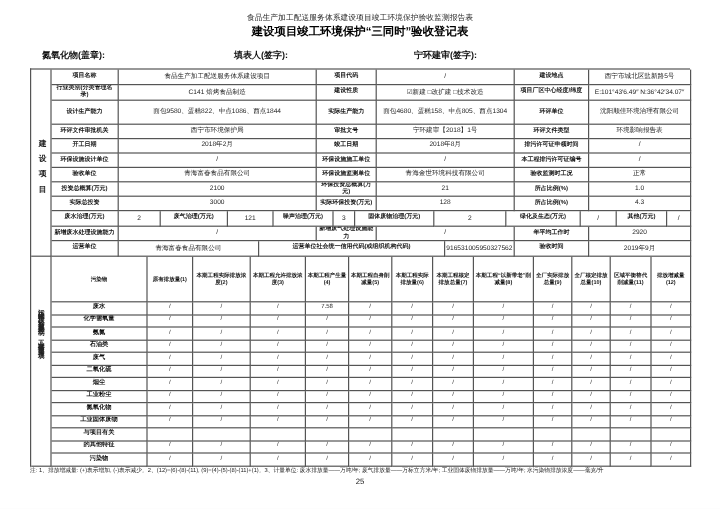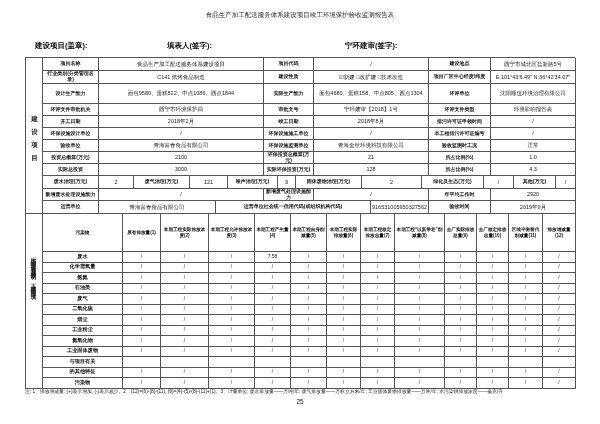--- a/index.html
+++ b/index.html
@@ -1,21 +1,21 @@
 <!DOCTYPE html>
 <html><head>
 <meta charset="utf-8">
 <style>
   * { margin:0; padding:0; box-sizing:border-box; }
   html,body { width:600px; height:424px; background:#f3f3f1; font-family:"Liberation Sans", sans-serif; color:#1c1c1c; }
   .page { position:absolute; left:0; top:0; width:600px; height:424px; background:#ffffff; overflow:hidden; }
   .title1 { position:absolute; top:11px; left:0; width:600px; text-align:center; font-size:6.5px; color:#2a2a2a; }
   .title2 { position:absolute; top:20px; left:0; width:600px; text-align:center; font-size:9.5px; font-weight:bold; color:#000; }
   .sig { position:absolute; top:41px; font-size:7.5px; font-weight:bold; color:#111; }
-  .sig-unit { left:35px; } .sig-filler { left:167px; } .sig-handler { left:345px; }
+  .sig-unit { left:35px; } .sig-filler { left:195px; } .sig-handler { left:345px; }
   .sheet { position:absolute; left:25px; top:57px; width:550px; border-top:1px solid #555; border-left:1px solid #555; }
   .section { display:flex; }
   .strip { flex:0 0 17px; border-right:1px solid #555; border-bottom:1px solid #555;
            display:flex; align-items:center; justify-content:center; overflow:hidden; }
   .strip-inner { writing-mode:vertical-rl; text-orientation:upright; font-weight:bold; color:#222; }
   .strip-upper .strip-inner { font-size:6.5px; letter-spacing:13px; }
   .strip-lower .strip-inner { font-size:5.5px; line-height:8px; height:96px; letter-spacing:1.5px; }
   .rows { flex:1 1 auto; display:flex; flex-direction:column; }
   .trow { display:flex; width:100%; }
   .cell { border-right:1px solid #555; border-bottom:1px solid #555; display:flex; align-items:center;
@@ -27,22 +27,23 @@
   .pname { font-size:5.2px; font-weight:bold; color:#111; }
   .note { position:absolute; left:25px; top:388px; width:560px; font-size:4.8px; color:#1a1a1a; white-space:nowrap; overflow:hidden; }
   .pageno { position:absolute; top:398px; left:0; width:600px; text-align:center; font-size:6.5px; color:#222; }
 </style>
 </head>
 <body>
 
 <div class="page">
 
   <div class="title1">食品生产加工配送服务体系建设项目竣工环境保护验收监测报告表</div>
-
-  <div class="sig sig-unit">建设项目(盖章):</div>
+  <div class="title2">建设项目竣工环境保护“三同时”验收登记表</div>
+
+  <div class="sig sig-unit">氮氧化物(盖章):</div>
   <div class="sig sig-filler">填表人(签字):</div>
   <div class="sig sig-handler">宁环建审(签字):</div>
 
   <div class="sheet">
 
     <div class="section">
       <div class="strip strip-upper">
         <div class="strip-inner">建设项目</div>
       </div>
       <div class="rows">

